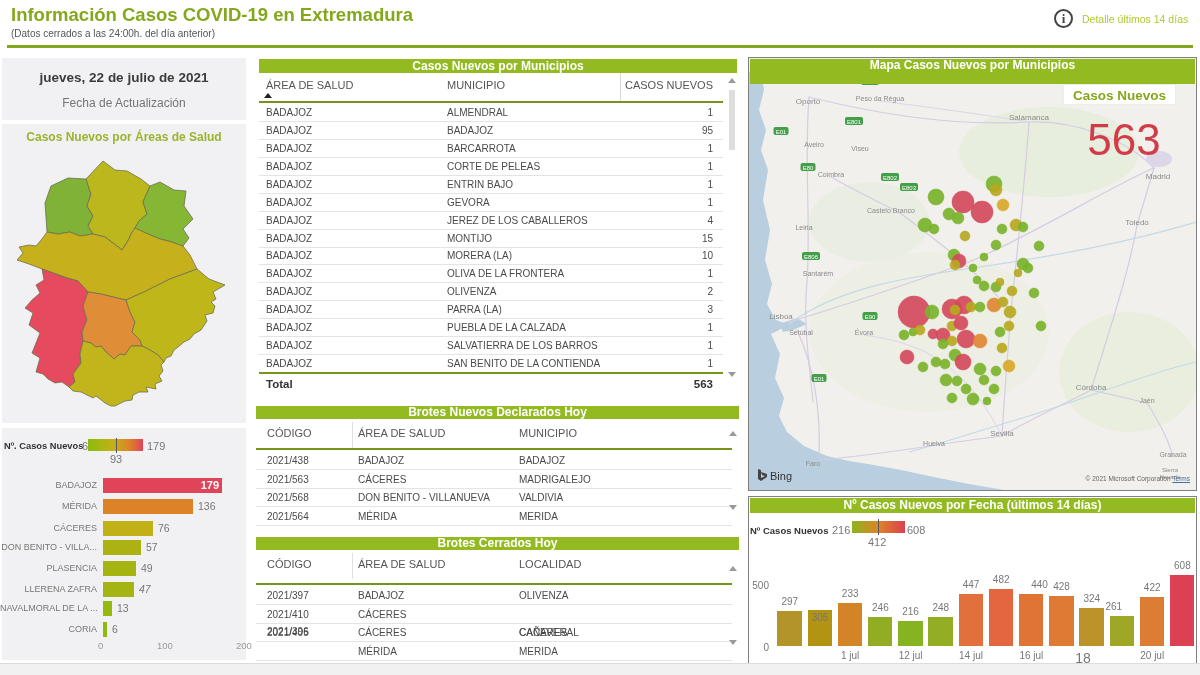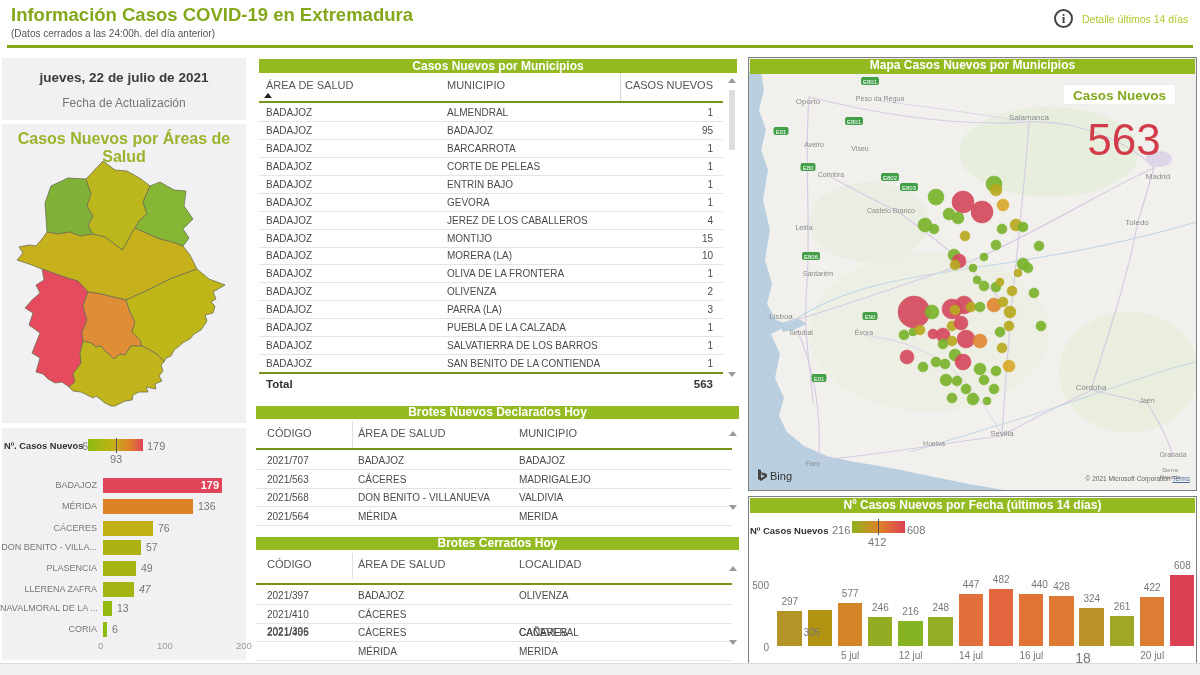--- a/index.html
+++ b/index.html
@@ -33,21 +33,21 @@
 <div class="abs" style="left:7px;top:45px;width:1186px;height:2.5px;background:#84a81c;"></div>
 
 <div class="abs" style="left:1054px;top:9px;width:19px;height:19px;border:2px solid #444;border-radius:50%;color:#444;font-size:13px;font-weight:bold;text-align:center;line-height:15px;font-family:'Liberation Serif',serif;">i</div>
 <div class="abs" style="left:1082px;top:13px;font-size:10.5px;color:#b0c82e;">Detalle últimos 14 días</div>
 
 <div class="card" style="left:2px;top:58px;width:244px;height:62px;"></div>
 <div class="abs" style="left:2px;top:70px;width:244px;text-align:center;font-size:13.5px;font-weight:bold;color:#3b3b3b;">jueves, 22 de julio de 2021</div>
 <div class="abs" style="left:2px;top:96px;width:244px;text-align:center;font-size:12px;color:#757575;">Fecha de Actualización</div>
 
 <div class="card" style="left:2px;top:124px;width:244px;height:299px;"></div>
-<div class="abs" style="left:2px;top:130px;width:244px;text-align:center;font-size:16px;font-weight:bold;color:#9ab42c;">Casos Nuevos por Áreas de Salud</div>
+<div class="abs" style="left:2px;top:130px;width:244px;text-align:center;font-size:12px;font-weight:bold;color:#9ab42c;">Casos Nuevos por Áreas de Salud</div>
 
 <svg class="abs" style="left:10px;top:160px;" width="230" height="256" viewBox="0 0 230 256">
 <g stroke="#6e6e52" stroke-width="0.8" stroke-linejoin="round">
 <polygon fill="#7fb236" points="41,26 58,18 76,19 81,34 77,46 83,56 78,66 83,74 70,76 60,72 48,74 37,72 35,43"></polygon>
 <polygon fill="#bcb71d" points="76,19 93,1 105,10 117,11 131,19 140,26 133,42 137,54 129,61 125,68 121,74 119,79 112,90 103,83 95,77 83,74 78,66 83,56 77,46 81,34"></polygon>
 <polygon fill="#86b734" points="140,26 150,22 164,30 176,31 174,46 183,59 173,69 179,78 173,86 162,82 150,79 138,74 125,68 129,61 137,54 133,42"></polygon>
 <polygon fill="#c6b01b" points="83,74 95,77 103,83 112,90 119,79 121,74 125,68 138,74 150,79 162,82 173,86 180,95 187,109 160,119 136,131 116,140 103,137 91,134 78,132 68,121 57,118 46,114 32,109 19,104 7,100 13,93 9,87 19,85 26,86 32,79 37,72 48,74 60,72 70,76"></polygon>
 <polygon fill="#e64a5e" points="32,109 46,114 57,118 68,121 78,132 73,146 77,160 72,172 73,181 70,194 71,203 63,214 65,222 59,227 52,222 45,223 38,219 33,214 26,212 30,198 22,193 26,183 30,173 19,165 23,153 15,148 22,140 30,133 26,125 34,120"></polygon>
 <polygon fill="#e08d38" points="78,132 91,134 103,137 116,140 120,152 125,162 122,172 130,180 132,186 121,186 115,195 110,194 104,199 95,191 91,186 86,187 81,183 73,181 72,172 77,160 73,146"></polygon>
 <polygon fill="#bfb71a" points="116,140 136,131 160,119 187,109 199,119 215,125 203,132 206,139 201,142 205,146 203,153 195,155 197,161 191,170 184,174 180,179 174,182 168,187 164,190 161,196 156,198 154,202 148,195 140,190 132,186 130,180 122,172 125,162 120,152"></polygon>
@@ -165,21 +165,21 @@
 <div class="sc scup" style="left:728px;top:78px;"></div>
 <div class="sc scdn" style="left:728px;top:372px;"></div>
 <div class="abs" style="left:729px;top:90px;width:6px;height:60px;background:#dedede;"></div>
 <div class="ghead" style="left:256px;top:406px;width:483px;height:13px;line-height:13px;">Brotes Nuevos Declarados Hoy</div>
 <div class="colhead" style="left:267px;top:427px;">CÓDIGO</div>
 <div class="colhead" style="left:358px;top:427px;">ÁREA DE SALUD</div>
 <div class="colhead" style="left:519px;top:427px;">MUNICIPIO</div>
 <div class="abs" style="left:352px;top:422px;width:1px;height:26px;background:#e0e0e0;"></div>
 <div class="gline" style="left:256px;top:448px;width:476px;"></div>
 <div class="row1" style="left:256px;top:452px;width:476px;"></div>
-<div class="cell d1" style="top:455px;">2021/707</div>
+<div class="cell d1" style="top:455px;">2021/438</div>
 <div class="cell d2" style="top:455px;">BADAJOZ</div>
 <div class="cell d3" style="top:455px;">BADAJOZ</div>
 <div class="row1" style="left:256px;top:470.5px;width:476px;"></div>
 <div class="cell d1" style="top:473.5px;">2021/563</div>
 <div class="cell d2" style="top:473.5px;">CÁCERES</div>
 <div class="cell d3" style="top:473.5px;">MADRIGALEJO</div>
 <div class="row1" style="left:256px;top:489.0px;width:476px;"></div>
 <div class="cell d1" style="top:492.0px;">2021/568</div>
 <div class="cell d2" style="top:492.0px;">DON BENITO - VILLANUEVA</div>
 <div class="cell d3" style="top:492.0px;">VALDIVIA</div>
@@ -353,41 +353,41 @@
 <circle cx="238" cy="329" r="4" fill="#7ab32c" fill-opacity="0.92" stroke="#7ab32c" stroke-width="0.5"></circle>
 </svg>
 <div class="abs" style="left:1063px;top:84px;width:113px;height:21px;background:#fff;border:1px solid #ededed;"></div>
 <div class="abs" style="left:1063px;top:88px;width:113px;text-align:center;font-size:13.5px;font-weight:bold;color:#84a81c;">Casos Nuevos</div>
 <div class="abs" style="left:1079px;top:115px;width:90px;text-align:center;font-size:44px;color:#d23b49;">563</div>
 <svg class="abs" style="left:756px;top:468px;" width="60" height="16" viewBox="0 0 60 16">
     <path d="M2,1 L5,2 L5,10 L9,8 L6,7 L5,4 L11,6 L11,9 L5,13 L2,11 Z" fill="#444"></path>
     <text x="14" y="12" font-size="11" fill="#333" font-family="Liberation Sans">Bing</text>
   </svg>
 <div class="abs" style="left:1000px;top:475px;width:190px;text-align:right;font-size:6.5px;color:#666;">© 2021 Microsoft Corporation <span style="color:#4a6e9e;text-decoration:underline;">Terms</span></div>
-<div class="ghead" style="left:750px;top:59px;width:445px;height:15px;line-height:13px;">Mapa Casos Nuevos por Municipios</div>
+<div class="ghead" style="left:750px;top:59px;width:445px;height:25px;line-height:13px;">Mapa Casos Nuevos por Municipios</div>
 
 <div class="abs" style="left:748px;top:496px;width:449px;height:172px;border:1px solid #808080;background:#fff;"></div>
 <div class="ghead" style="left:750px;top:498px;width:445px;height:15px;line-height:15px;">Nº Casos Nuevos por Fecha (últimos 14 días)</div>
 <div class="abs" style="left:750px;top:525px;font-size:9.5px;font-weight:bold;color:#333;">Nº Casos Nuevos</div>
 <div class="abs" style="left:832px;top:524px;font-size:11px;color:#777;">216</div>
 <div class="abs" style="left:852px;top:521px;width:53px;height:12px;background:linear-gradient(90deg,#8eb31e,#dd8327 50%,#dc4053);"></div>
 <div class="abs" style="left:878px;top:519px;width:1px;height:16px;background:#555;"></div>
 <div class="abs" style="left:868px;top:536px;font-size:11px;color:#777;">412</div>
 <div class="abs" style="left:907px;top:524px;font-size:11px;color:#777;">608</div>
 <div class="abs" style="left:745px;top:580px;width:24px;text-align:right;font-size:10px;color:#777;">500</div>
 <div class="abs" style="left:745px;top:642px;width:24px;text-align:right;font-size:10px;color:#777;">0</div>
 
 <div class="abs" style="left:777.3px;top:611.2px;width:24.5px;height:35.1px;background:#b39428;"></div>
 <div class="abs" style="left:773.3px;top:596.2px;width:33px;text-align:center;font-size:10px;color:#777;">297</div>
 <div class="abs" style="left:773.3px;top:688px;width:33px;text-align:center;font-size:14px;color:#777;">08 jul</div>
 <div class="abs" style="left:807.5px;top:610.3px;width:24.5px;height:36.0px;background:#b29312;"></div>
-<div class="abs" style="left:803.5px;top:627px;width:33px;text-align:left;font-size:10px;color:#777;">305</div>
+<div class="abs" style="left:803.5px;top:612px;width:33px;text-align:center;font-size:10px;color:#777;">305</div>
 <div class="abs" style="left:837.7px;top:603.2px;width:24.5px;height:43.1px;background:#d28427;"></div>
-<div class="abs" style="left:833.7px;top:588.2px;width:33px;text-align:center;font-size:10px;color:#777;">577</div>
-<div class="abs" style="left:833.7px;top:650px;width:33px;text-align:center;font-size:10px;color:#777;">5 jul</div>
+<div class="abs" style="left:833.7px;top:588.2px;width:33px;text-align:center;font-size:10px;color:#777;">233</div>
+<div class="abs" style="left:833.7px;top:650px;width:33px;text-align:center;font-size:10px;color:#777;">1 jul</div>
 <div class="abs" style="left:867.9px;top:617.2px;width:24.5px;height:29.1px;background:#92ad24;"></div>
 <div class="abs" style="left:863.9px;top:602.2px;width:33px;text-align:center;font-size:10px;color:#777;">246</div>
 <div class="abs" style="left:898.1px;top:620.8px;width:24.5px;height:25.5px;background:#85b322;"></div>
 <div class="abs" style="left:894.1px;top:605.8px;width:33px;text-align:center;font-size:10px;color:#777;">216</div>
 <div class="abs" style="left:894.1px;top:650px;width:33px;text-align:center;font-size:10px;color:#777;">12 jul</div>
 <div class="abs" style="left:928.3px;top:617.0px;width:24.5px;height:29.3px;background:#93ae25;"></div>
 <div class="abs" style="left:924.3px;top:602.0px;width:33px;text-align:center;font-size:10px;color:#777;">248</div>
 <div class="abs" style="left:958.5px;top:593.5px;width:24.5px;height:52.8px;background:#e2703c;"></div>
 <div class="abs" style="left:954.5px;top:578.5px;width:33px;text-align:center;font-size:10px;color:#777;">447</div>
 <div class="abs" style="left:954.5px;top:650px;width:33px;text-align:center;font-size:10px;color:#777;">14 jul</div>
@@ -395,20 +395,20 @@
 <div class="abs" style="left:984.7px;top:574.4px;width:33px;text-align:center;font-size:10px;color:#777;">482</div>
 <div class="abs" style="left:1018.9px;top:594.3px;width:24.5px;height:52.0px;background:#e07436;"></div>
 <div class="abs" style="left:1014.9px;top:579.3px;width:33px;text-align:right;font-size:10px;color:#777;">440</div>
 <div class="abs" style="left:1014.9px;top:650px;width:33px;text-align:center;font-size:10px;color:#777;">16 jul</div>
 <div class="abs" style="left:1049.1px;top:595.8px;width:24.5px;height:50.5px;background:#de7a33;"></div>
 <div class="abs" style="left:1045.1px;top:580.8px;width:33px;text-align:center;font-size:10px;color:#777;">428</div>
 <div class="abs" style="left:1079.3px;top:608.0px;width:24.5px;height:38.3px;background:#bb9328;"></div>
 <div class="abs" style="left:1075.3px;top:593.0px;width:33px;text-align:center;font-size:10px;color:#777;">324</div>
 <div class="abs" style="left:1075.3px;top:650px;width:33px;text-align:left;font-size:14px;color:#777;">18 jul</div>
 <div class="abs" style="left:1109.5px;top:615.5px;width:24.5px;height:30.8px;background:#9fa826;"></div>
-<div class="abs" style="left:1105.5px;top:600.5px;width:33px;text-align:center;font-size:10px;color:#777;">261</div>
+<div class="abs" style="left:1105.5px;top:600.5px;width:33px;text-align:left;font-size:10px;color:#777;">261</div>
 <div class="abs" style="left:1139.7px;top:596.5px;width:24.5px;height:49.8px;background:#dd7d33;"></div>
 <div class="abs" style="left:1135.7px;top:581.5px;width:33px;text-align:center;font-size:10px;color:#777;">422</div>
 <div class="abs" style="left:1135.7px;top:650px;width:33px;text-align:center;font-size:10px;color:#777;">20 jul</div>
 <div class="abs" style="left:1169.9px;top:574.5px;width:24.5px;height:71.8px;background:#dc4053;"></div>
 <div class="abs" style="left:1165.9px;top:559.5px;width:33px;text-align:center;font-size:10px;color:#777;">608</div>
 
 <div class="abs" style="left:0;top:663px;width:1200px;height:12px;background:#f1f1f1;border-top:1px solid #dcdcdc;"></div>
 
 </body></html>

